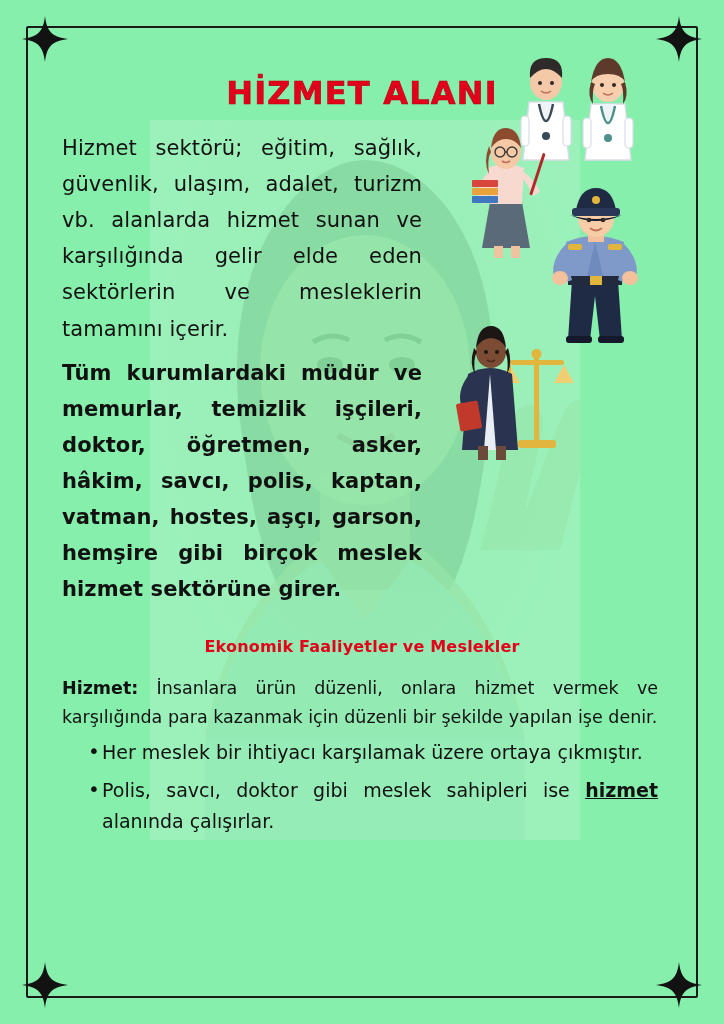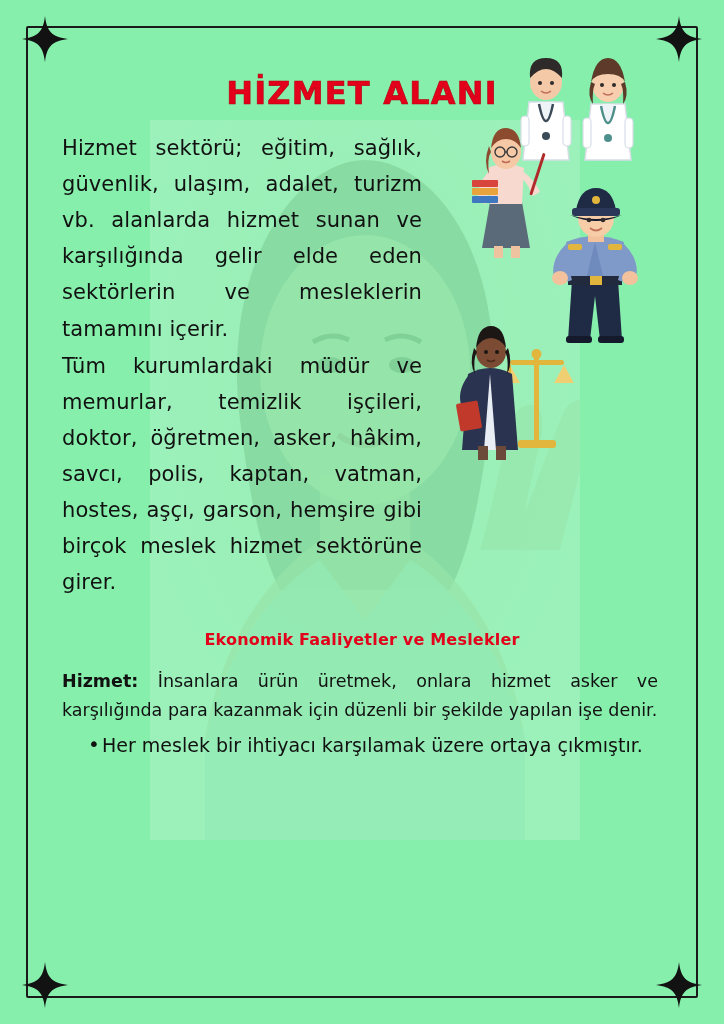--- a/index.html
+++ b/index.html
@@ -87,21 +87,21 @@
 
   .para {
     text-align: justify;
     text-justify: inter-word;
     font-size: 21px;
     line-height: 1.72;
     color: #111111;
     margin: 0 0 0 0;
     letter-spacing: 0.1px;
   }
-  .para + .para { margin-top: 1px; }
+  .para + .para { margin-top: 8px; font-weight: bold; }
 
   .subtitle {
     color: #e2001a;
     font-weight: 700;
     font-size: 16px;
     text-align: center;
     margin: 30px 0 18px 0;
     position: relative;
     z-index: 4;
     letter-spacing: 0.2px;
@@ -351,24 +351,27 @@
 
     <div class="body-col">
       <p class="para">Hizmet sektörü; eğitim, sağlık, güvenlik, ulaşım, adalet, turizm vb. alanlarda hizmet sunan ve karşılığında gelir elde eden sektörlerin ve mesleklerin tamamını içerir.</p>
       <p class="para">Tüm kurumlardaki müdür ve memurlar, temizlik işçileri, doktor, öğretmen, asker, hâkim, savcı, polis, kaptan, vatman, hostes, aşçı, garson, hemşire gibi birçok meslek hizmet sektörüne girer.</p>
     </div>
 
     <h2 class="subtitle">Ekonomik Faaliyetler ve Meslekler</h2>
 
     <div class="lower">
       <p class="def">
-        <b>Hizmet:</b><span> İnsanlara ürün üretmek, onlara hizmet asker ve karşılığında para kazanmak için düzenli bir şekilde yapılan işe denir.</span>
+        <b>Hizmet:</b><span> İnsanlara ürün düzenli, onlara hizmet vermek ve karşılığında para kazanmak için düzenli bir şekilde yapılan işe denir.</span>
       </p>
 
       <ul class="bullets">
         <li>
           <span>Her meslek bir ihtiyacı karşılamak üzere ortaya çıkmıştır.</span>
         </li>
+        <li>
+          <span>Polis, savcı, doktor gibi meslek sahipleri ise </span><span class="u">hizmet</span><span> alanında çalışırlar.</span>
+        </li>
       </ul>
     </div>
 
   </div>
 </div>
 
 </body></html>

